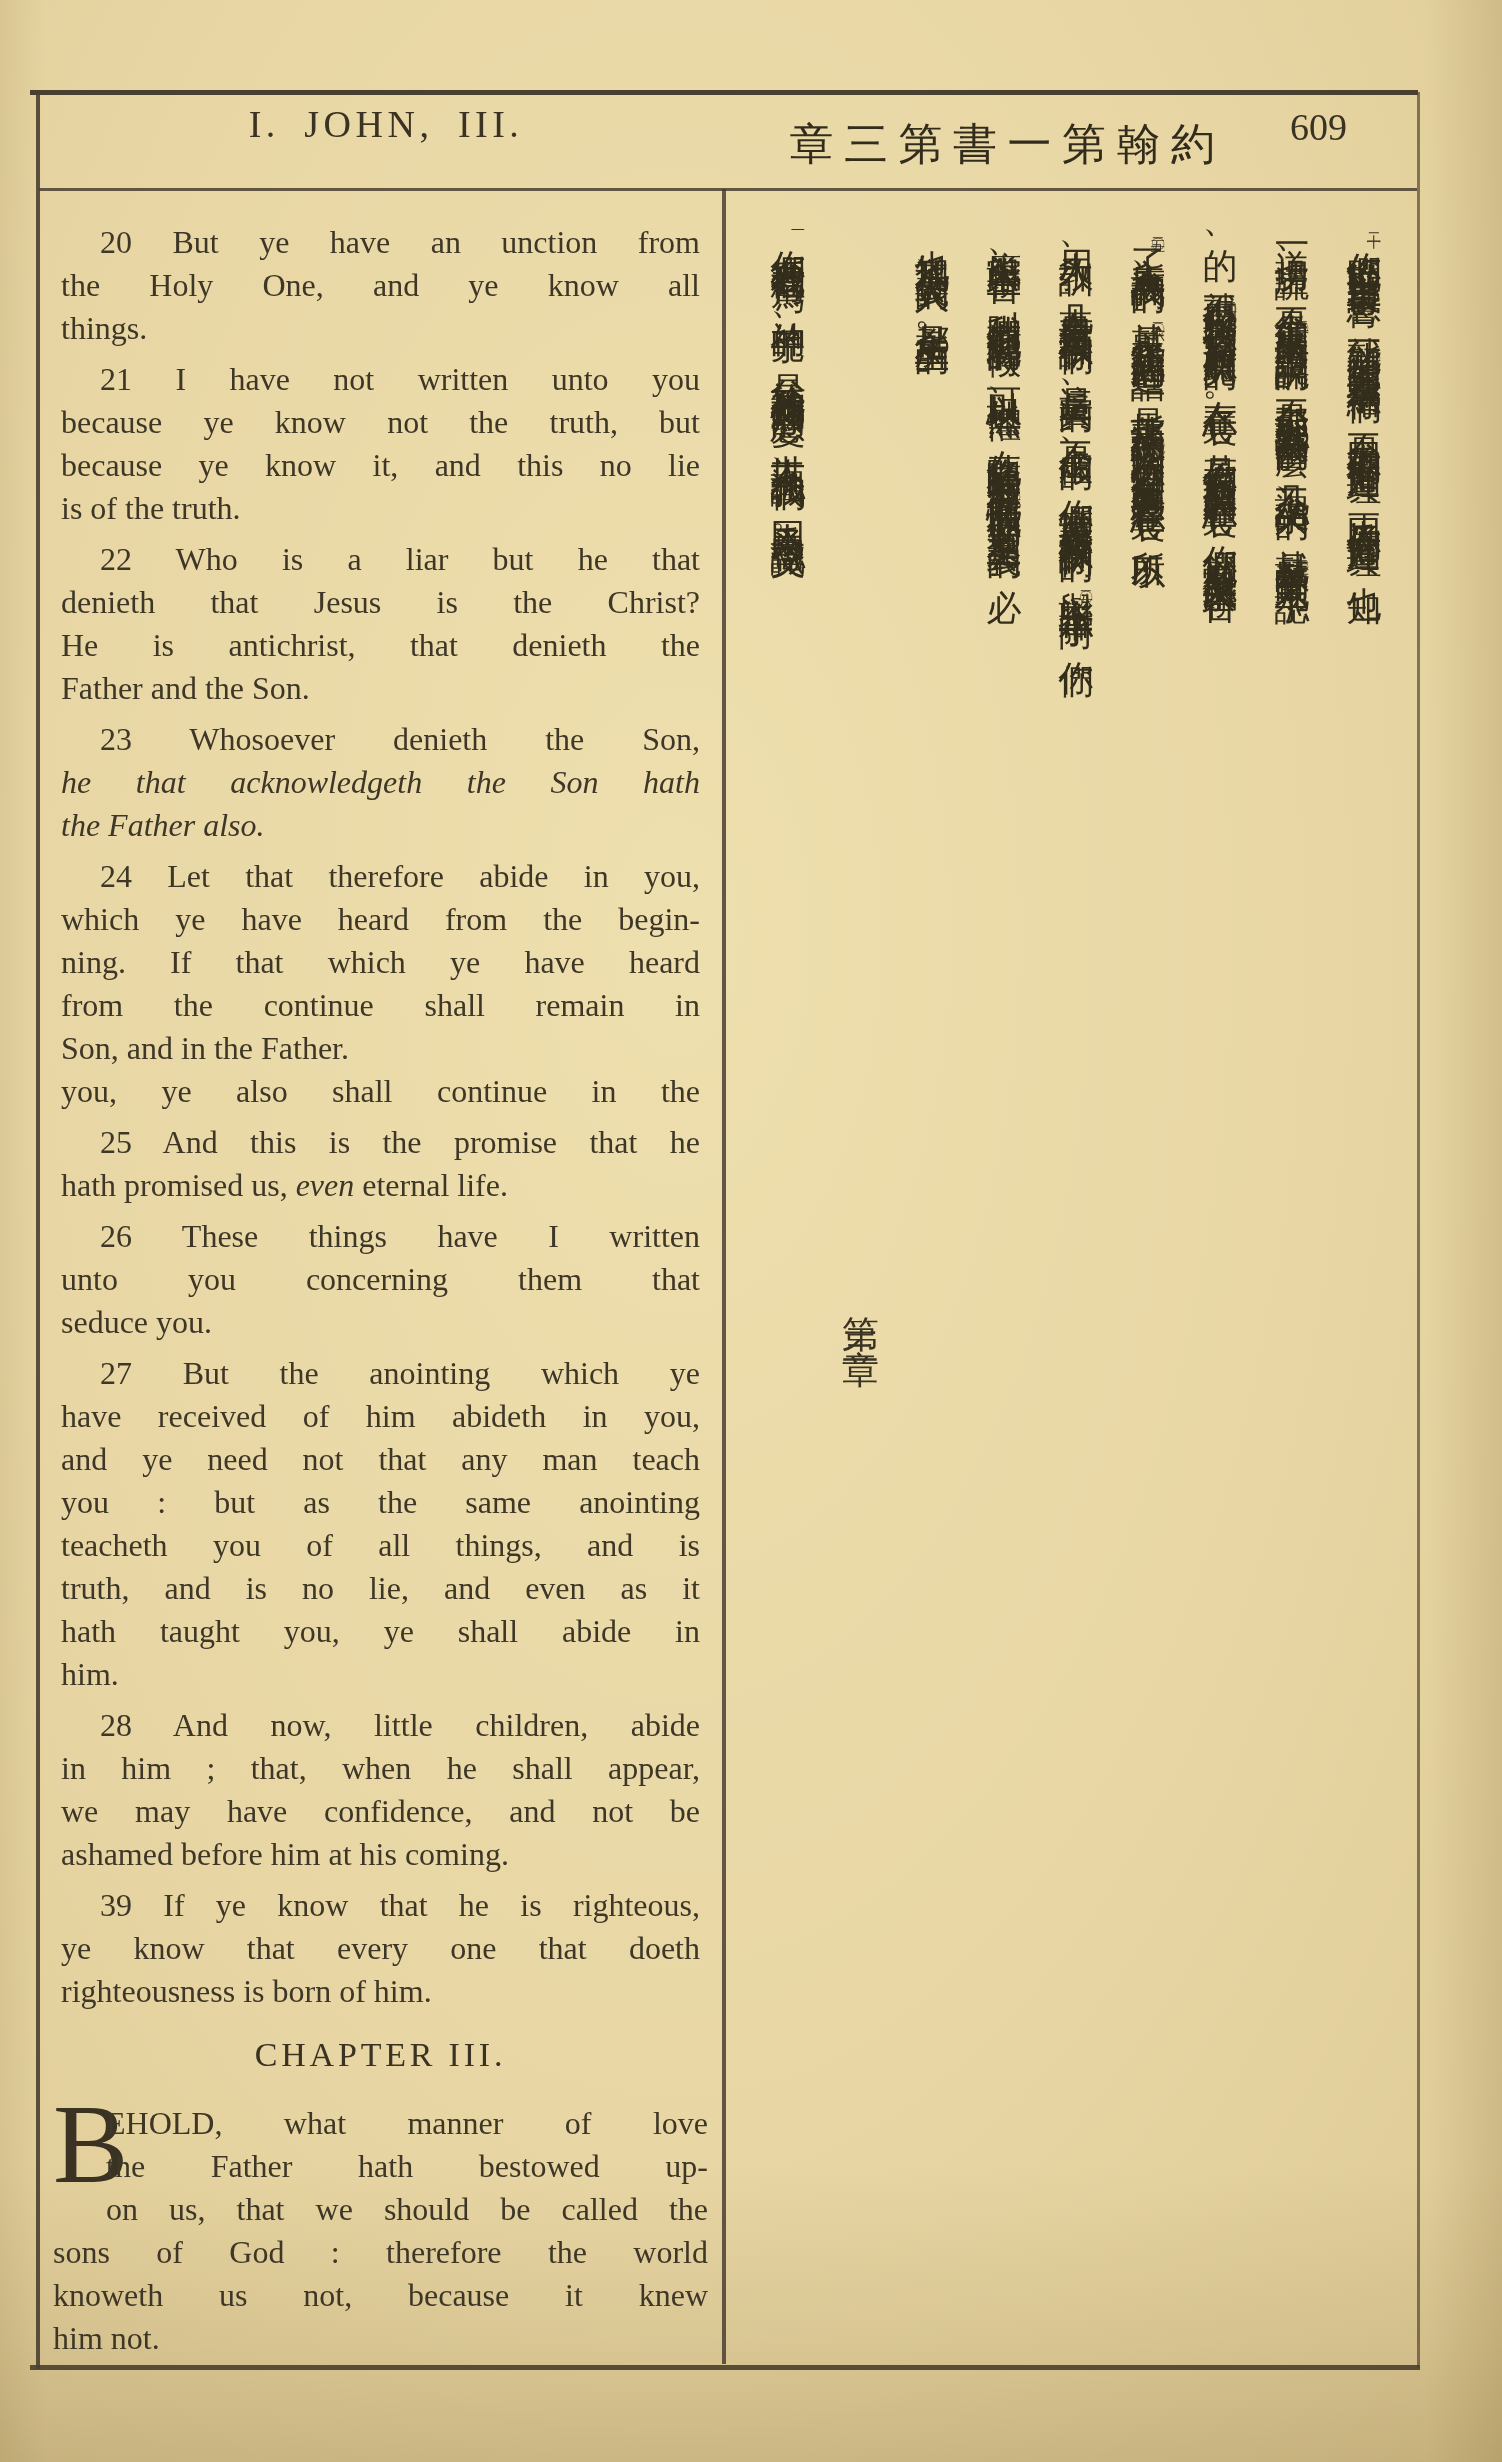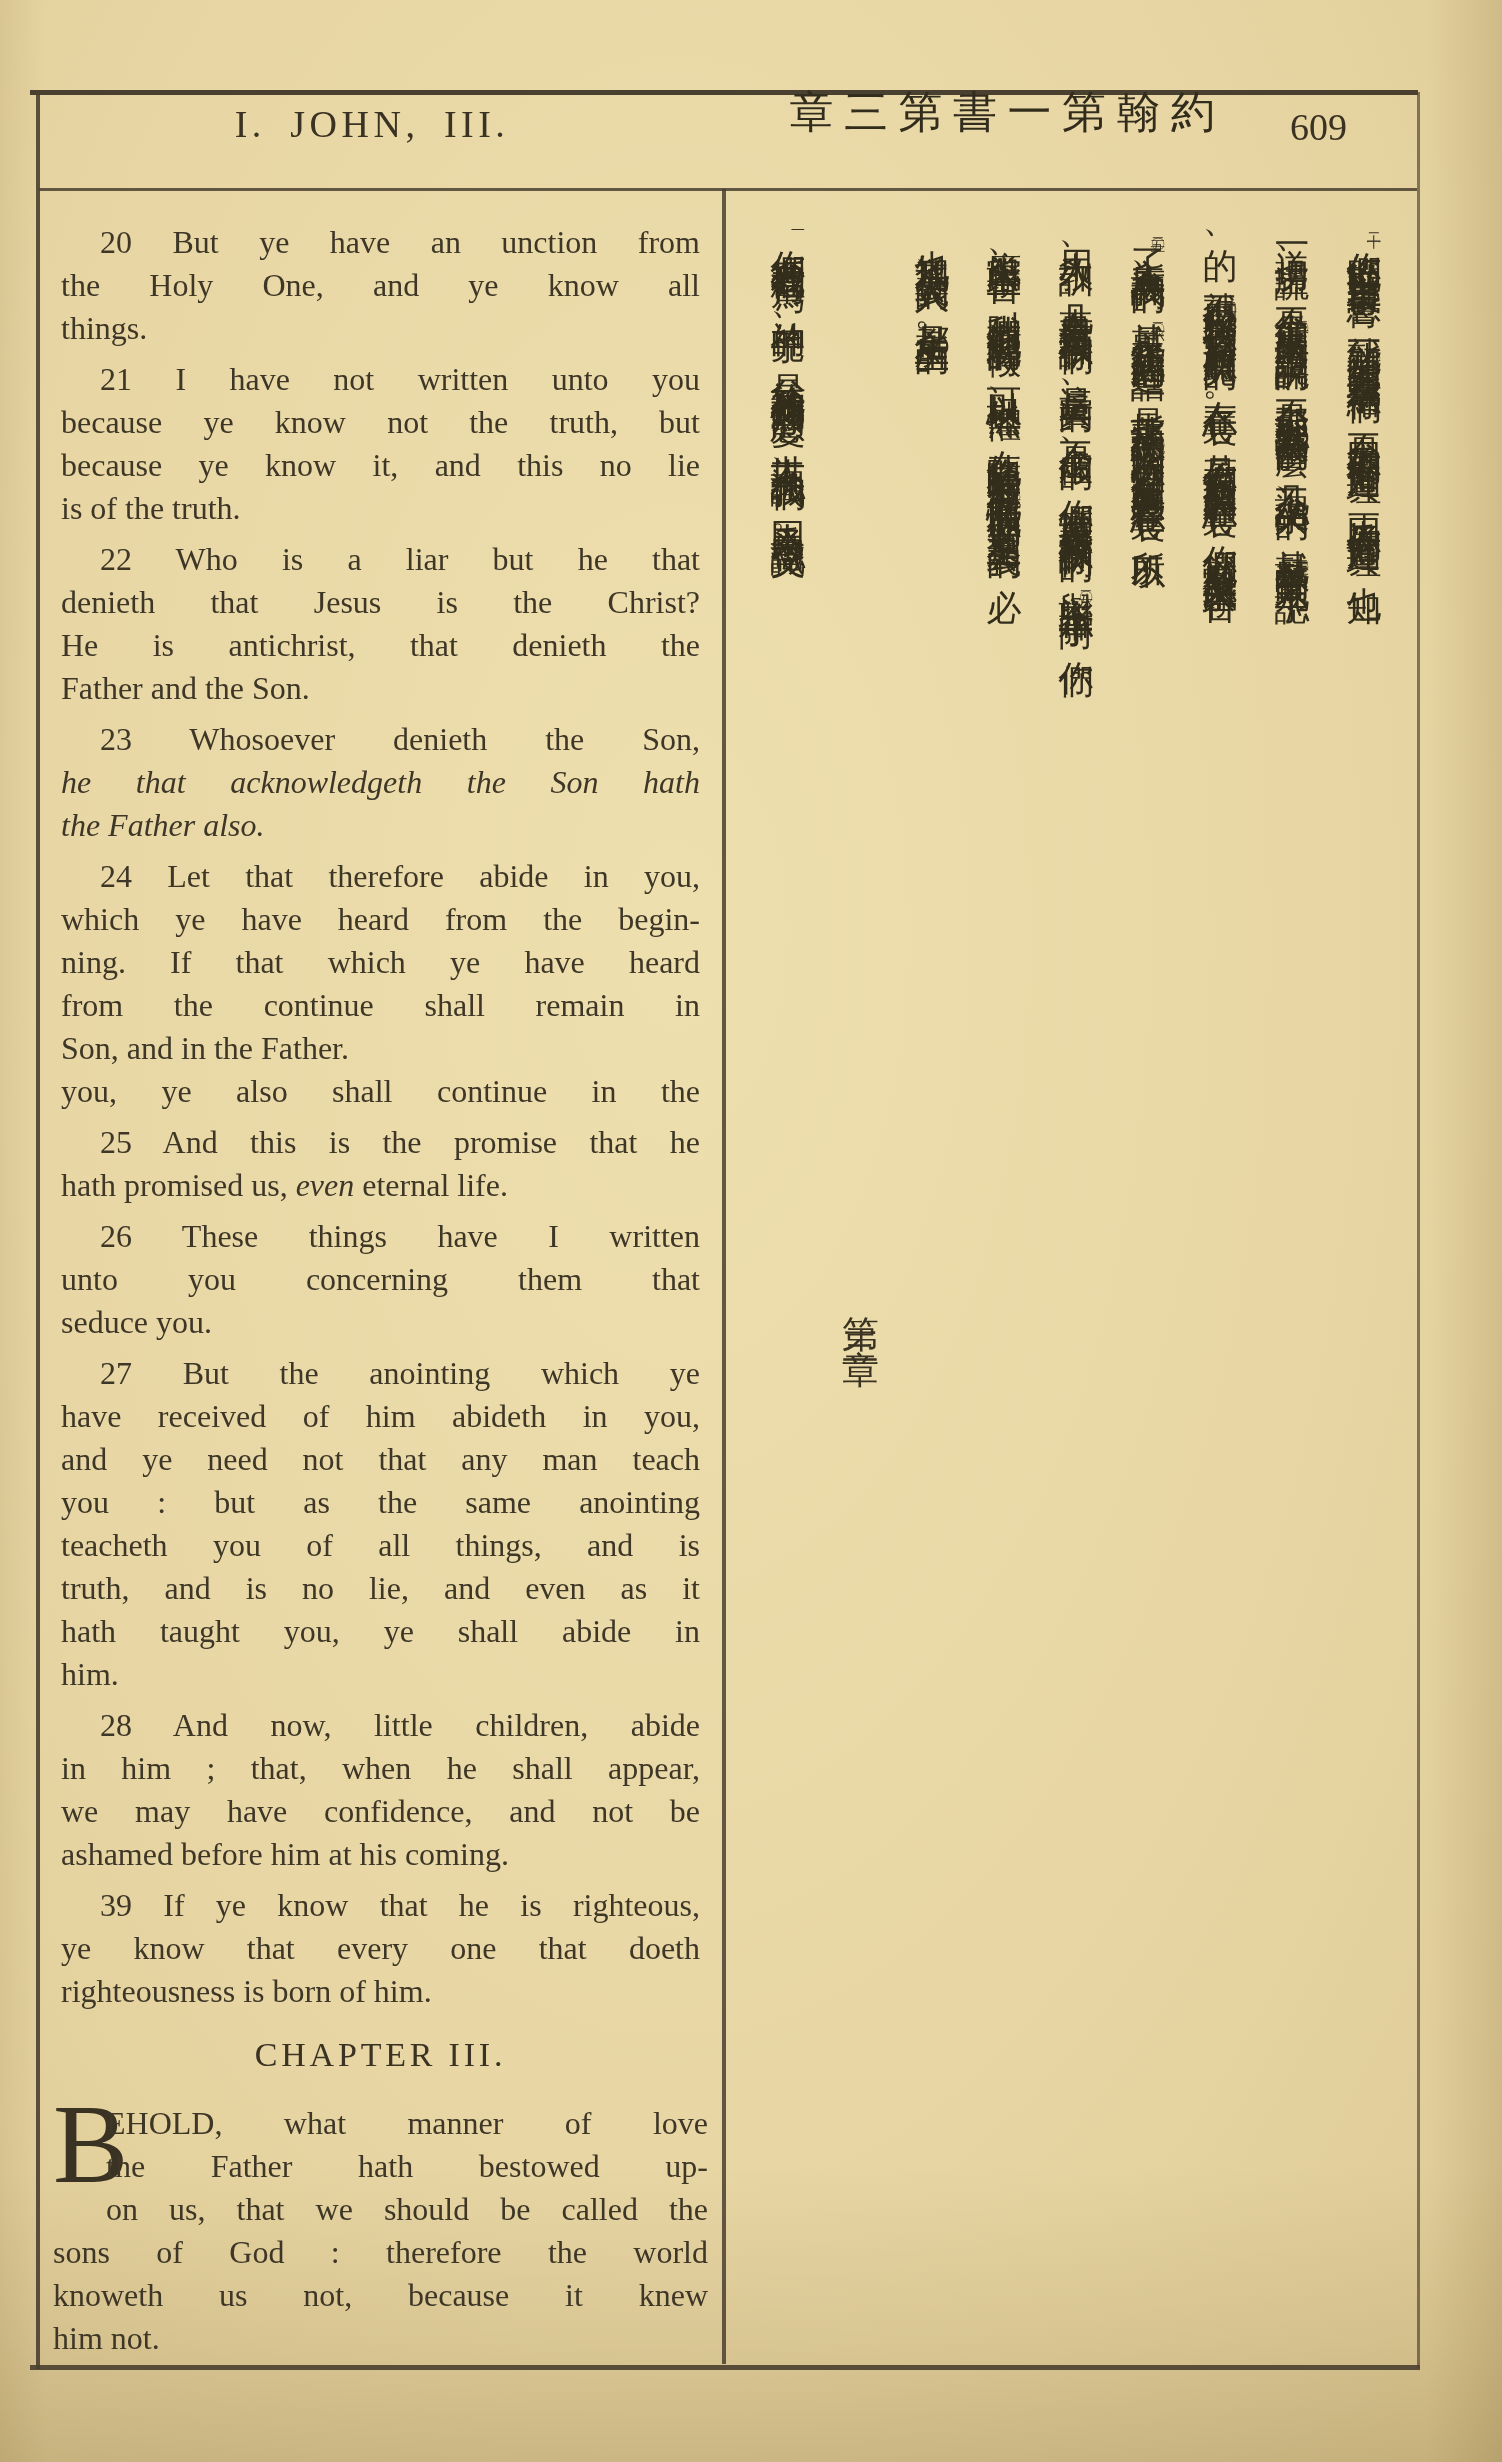--- a/index.html
+++ b/index.html
@@ -14,25 +14,25 @@
   }
   .rule{position:absolute;background:#4a4030;}
   .rule-top{left:30px;top:90px;width:1388px;height:5.3px;}
   .rule-header{left:39px;top:188px;width:1378px;height:3px;opacity:.85;}
   .rule-left{left:36px;top:90px;width:3.8px;height:2279px;opacity:.9;}
   .rule-right{left:1417px;top:92px;width:3px;height:2276px;opacity:.65;}
   .rule-bottom{left:30px;top:2365px;width:1390px;height:4.5px;opacity:.9;}
   .rule-divider{left:722px;top:189px;width:3.8px;height:2175px;opacity:.85;}
 
   .header-left{
-    position:absolute;left:30px;top:102px;width:684px;text-align:center;
+    position:absolute;left:44px;top:102px;width:684px;text-align:center;
     font-size:38px;letter-spacing:4.5px;word-spacing:10.5px;color:#3a3222;
   }
   .header-right{
-    position:absolute;left:726px;top:83px;width:563px;text-align:center;
+    position:absolute;left:726px;top:115px;width:563px;text-align:center;
     font-size:44px;letter-spacing:10.5px;color:#322c1c;
     font-family:Liberation Mono, monospace;
   }
   .page-number{
     position:absolute;left:1251px;top:105px;width:135px;text-align:center;
     font-size:38px;color:#3a3222;
   }
 
   .english-col{position:absolute;left:53px;top:213px;width:655px;}
   .verse{margin:8px;}

